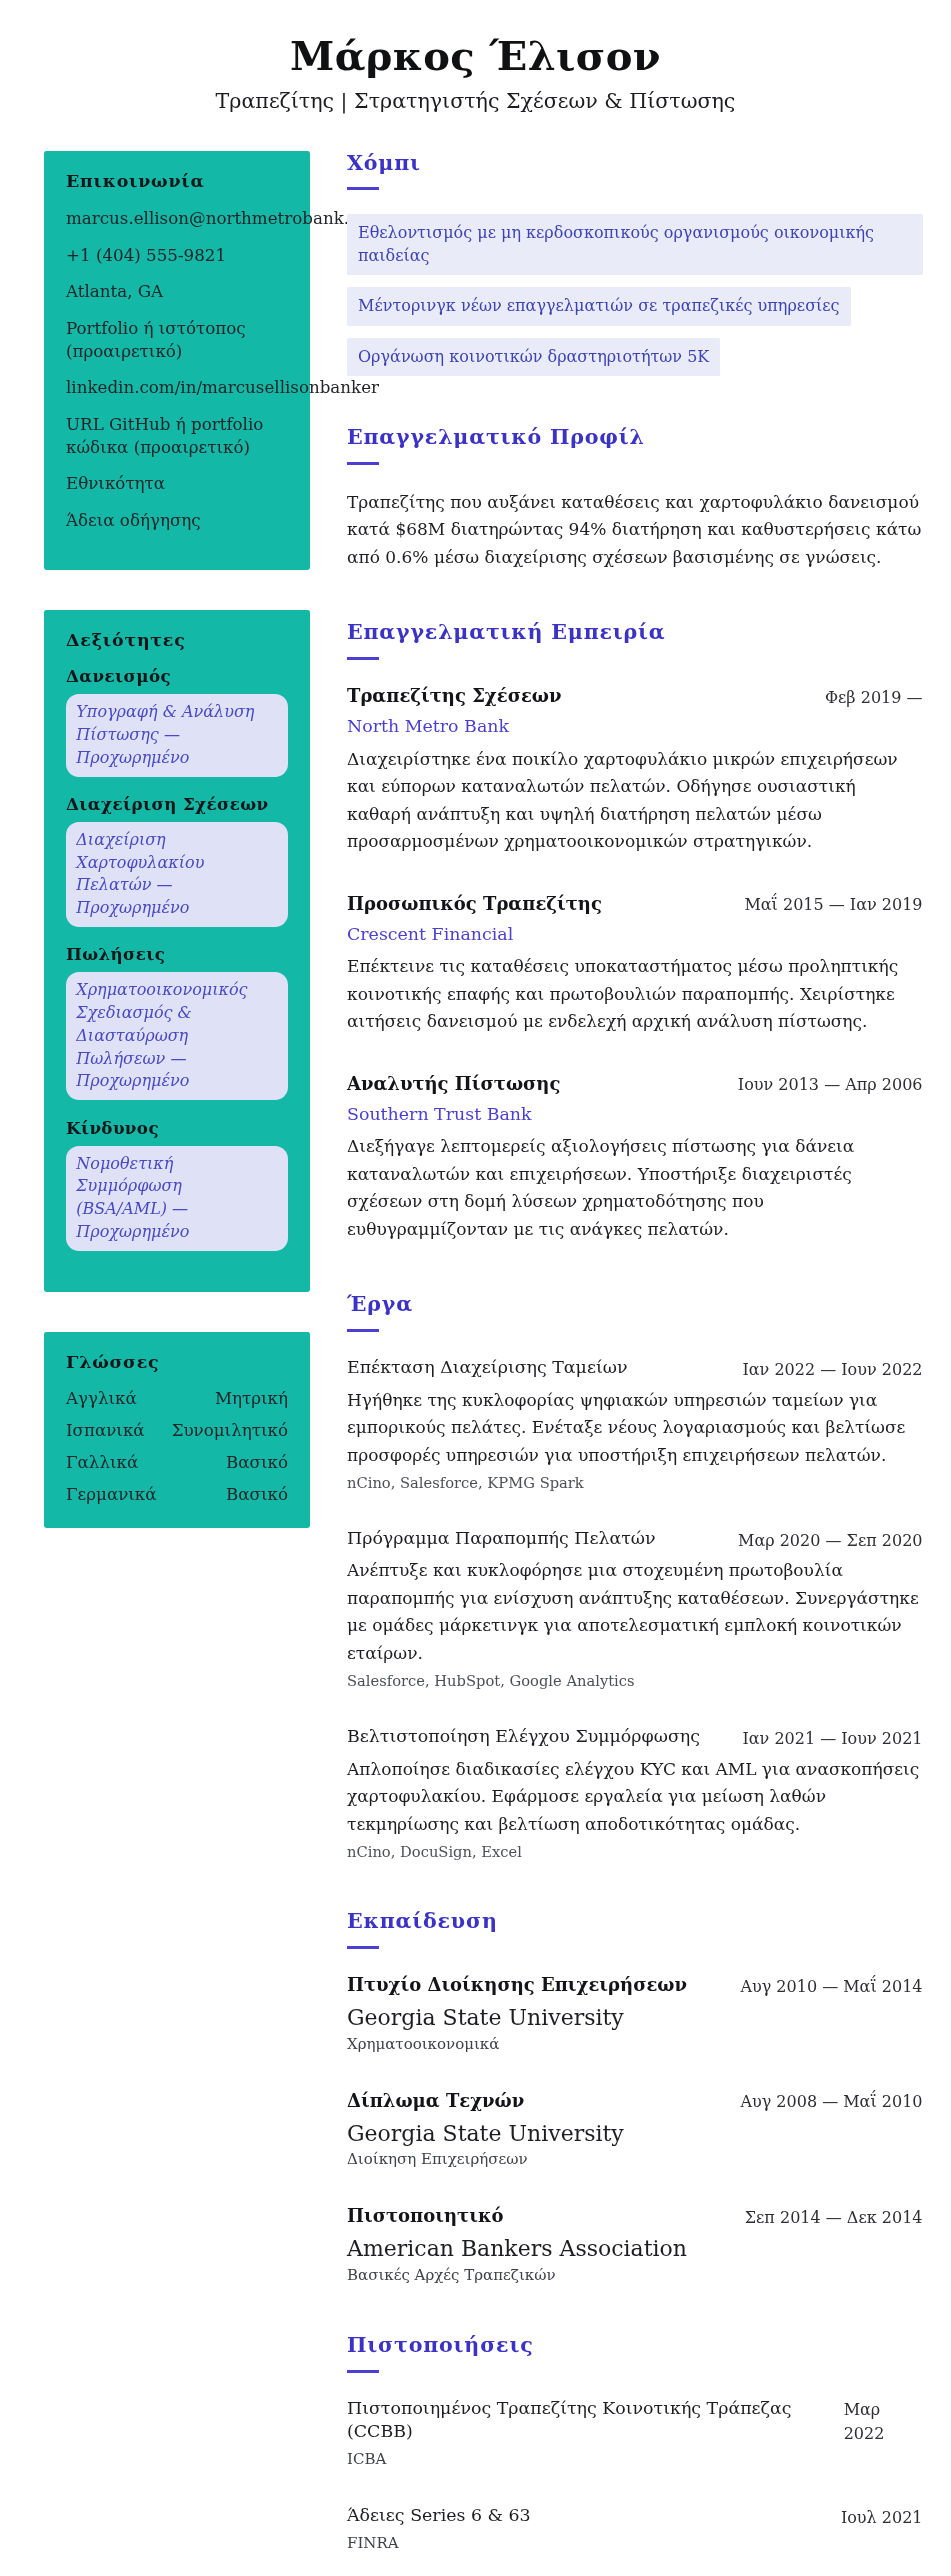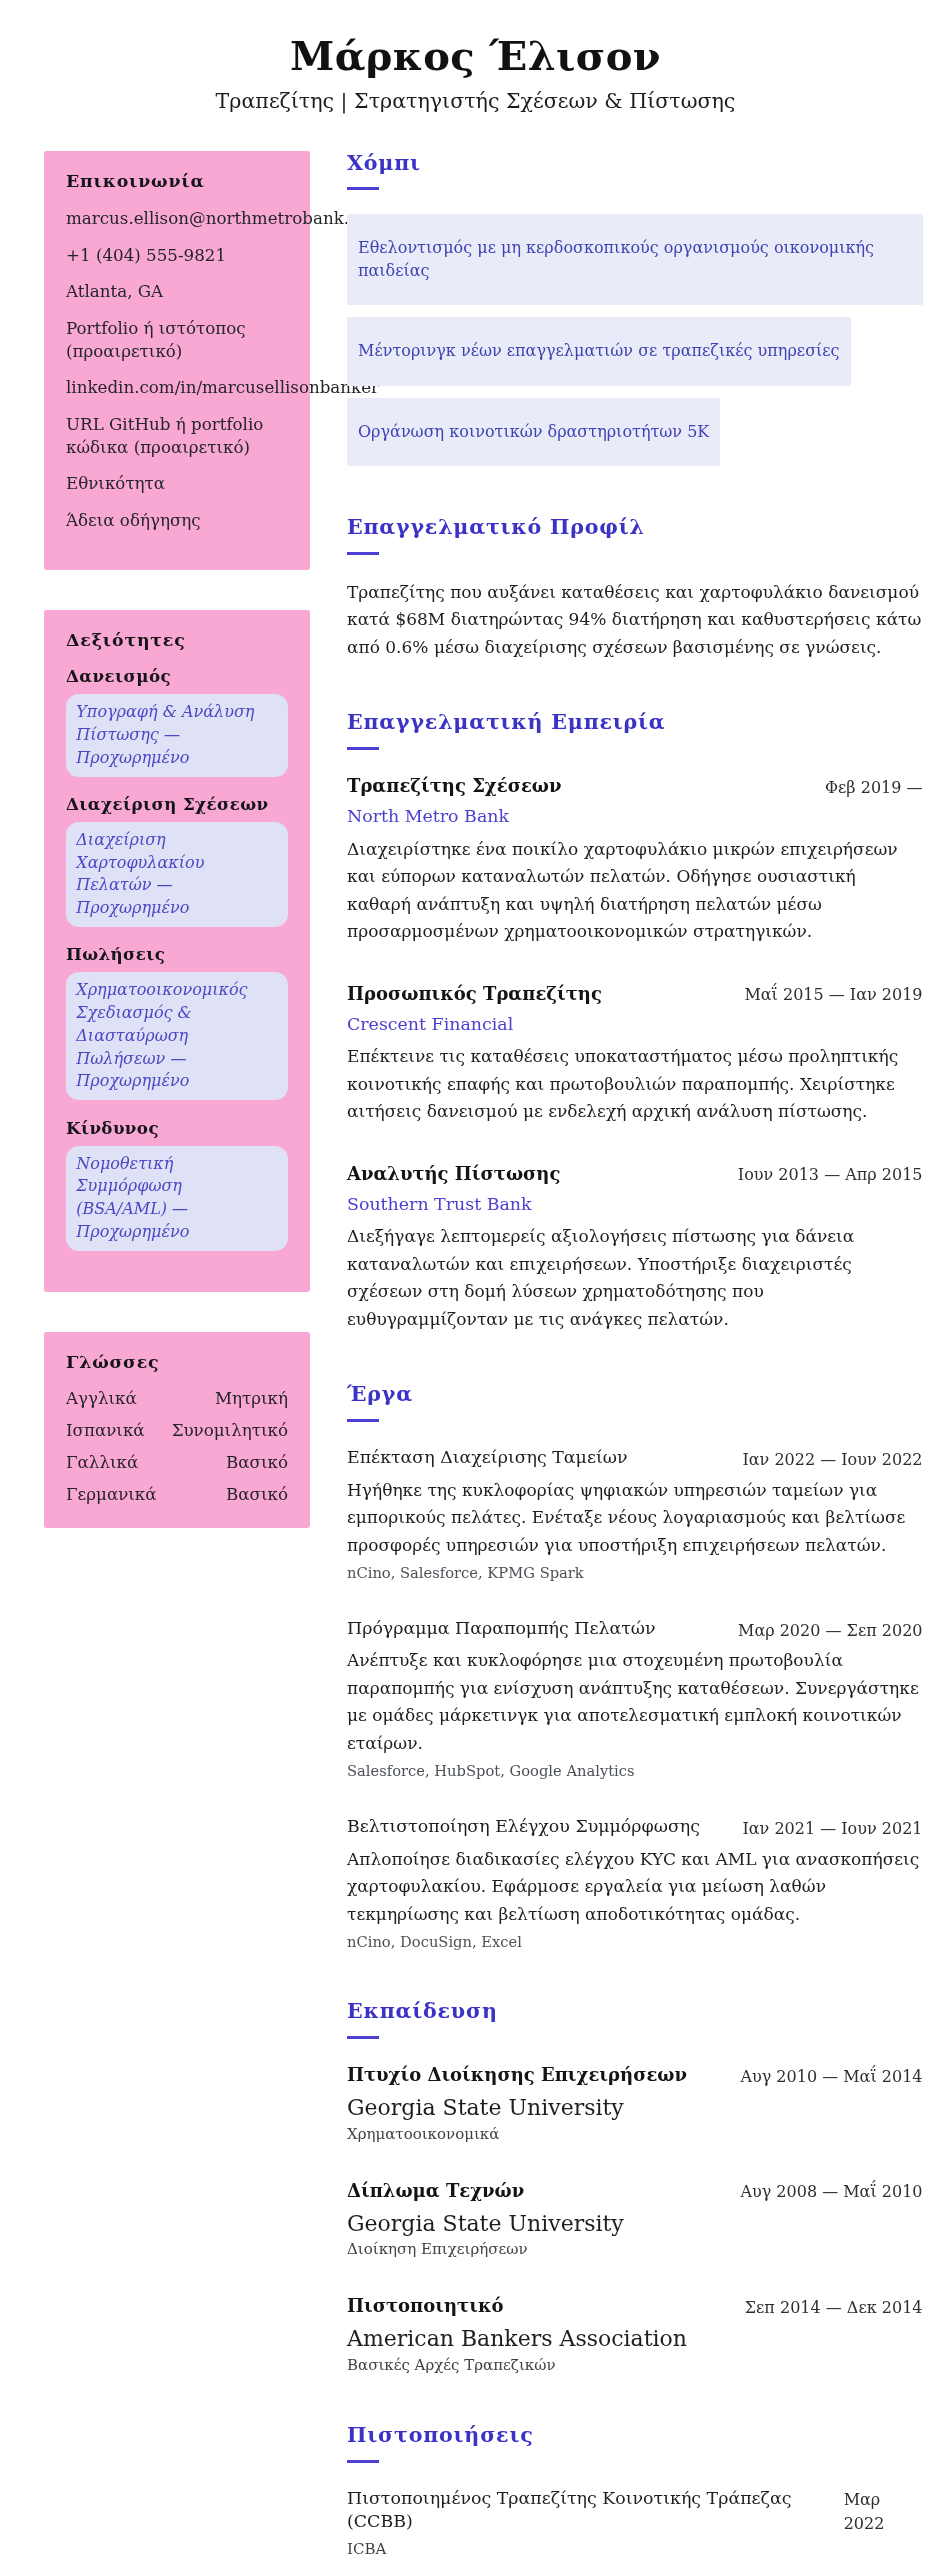--- a/index.html
+++ b/index.html
@@ -15,41 +15,41 @@
   .hdr { text-align:center; }
   .hdr h1 { font-size:40px; font-weight:bold; color:#101113; letter-spacing:0.4px; }
   .hdr .tagline { font-size:20.6px; margin-top:9.5px; color:#1b1c1f; }
 
   
   .columns { display:flex; align-items:flex-start; padding:38px 28.5px 48px 44px; gap:37px; }
   .col-side { width:266px; flex:0 0 266px; position:relative; z-index:1; }
   .col-main { flex:1 1 auto; min-width:0; position:relative; z-index:2; }
 
   
-  .card { background:#f9a8d4; border-radius:2.4px; padding:20.6px 22px 24px; margin-bottom:40px; }
+  .card { background:#14b8a6; border-radius:2.4px; padding:20.6px 22px 24px; margin-bottom:40px; }
   .card h3 { font-size:17.4px; font-weight:bold; letter-spacing:0.8px; color:#141518; margin-bottom:16px; }
   .c-line { font-size:16.7px; line-height:1.38; color:#232528; margin-bottom:13.5px; }
   .c-line.nowrap { white-space:nowrap; overflow:visible; }
   .skill-cat { font-size:16.7px; font-weight:bold; letter-spacing:0.4px; color:#141518; margin:17.4px 0 8px; }
   .skill-cat:first-of-type { margin-top:0; }
   .chip-side {
     background:#dfe2f7; color:#4a48c2; font-size:16px; line-height:1.42;
     padding:7.1px 10.3px; border-radius:13px; margin-bottom:17px;font-style:italic;
   }
   .lang-row { display:flex; justify-content:space-between; gap:8px; font-size:16.7px; color:#232528; margin-bottom:12px; }
   .lang-row:last-child { margin-bottom:0; }
 
   
   .section { margin-bottom:49px; }
   .sec-title { font-size:20.6px; font-weight:bold; letter-spacing:0.8px; color:#3b32c6; }
   .sec-bar { width:32px; height:3.2px; background:#4b3fd4; margin:12.7px 0 24px; }
 
   .chip-main {
     display:table; background:#e9ebf9; color:#3e43b4; font-size:16px; line-height:1.4;
-    padding:23px 11px; border-radius:1.6px; margin-bottom:12px;
+    padding:8px 11px; border-radius:1.6px; margin-bottom:12px;
   }
   .profile-text, .desc { font-size:17px; line-height:1.62; color:#1d1e21; }
 
   .entry { margin-bottom:36px; }
   .entry:last-child { margin-bottom:0; }
   .e-head { display:flex; justify-content:space-between; gap:3px; }
   .e-title { font-size:18px; font-weight:bold; color:#131417; flex:1 1 auto; line-height:1.35; }
   .e-title.plain { font-weight:normal; font-size:17.4px; color:#1d1e21; }
   .e-date { font-size:16px; color:#2c2e32; text-align:left; max-width:186px; line-height:1.5; padding-top:1.6px; flex:0 1 auto; }
   .e-company { font-size:17.4px; color:#4a3fd1; margin:6.3px 0 9.5px; }
@@ -156,21 +156,21 @@
             <div class="e-title">Προσωπικός Τραπεζίτης</div>
             <div class="e-date">Μαΐ 2015 — Ιαν 2019</div>
           </div>
           <div class="e-company">Crescent Financial</div>
           <div class="desc">Επέκτεινε τις καταθέσεις υποκαταστήματος μέσω προληπτικής κοινοτικής επαφής και πρωτοβουλιών παραπομπής. Χειρίστηκε αιτήσεις δανεισμού με ενδελεχή αρχική ανάλυση πίστωσης.</div>
         </div>
 
         <div class="entry">
           <div class="e-head">
             <div class="e-title">Αναλυτής Πίστωσης</div>
-            <div class="e-date">Ιουν 2013 — Απρ 2015</div>
+            <div class="e-date">Ιουν 2013 — Απρ 2006</div>
           </div>
           <div class="e-company">Southern Trust Bank</div>
           <div class="desc">Διεξήγαγε λεπτομερείς αξιολογήσεις πίστωσης για δάνεια καταναλωτών και επιχειρήσεων. Υποστήριξε διαχειριστές σχέσεων στη δομή λύσεων χρηματοδότησης που ευθυγραμμίζονταν με τις ανάγκες πελατών.</div>
         </div>
       </div>
 
       <div class="section">
         <div class="sec-title">Έργα</div>
         <div class="sec-bar"></div>
 

